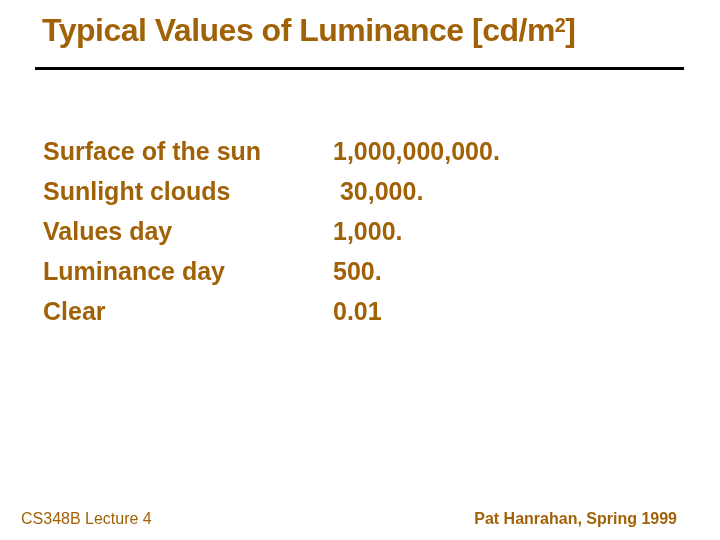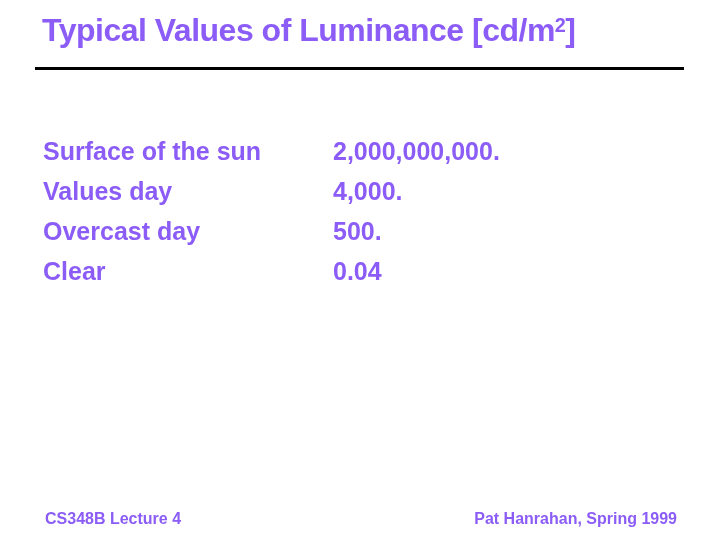--- a/index.html
+++ b/index.html
@@ -7,21 +7,21 @@
     padding: 0;
     background: #ffffff;
   }
   .slide {
     position: relative;
     width: 720px;
     height: 540px;
     background: #ffffff;
     overflow: hidden;
     font-family: "Liberation Sans", sans-serif;
-    color: #8b5cf6;
+    color: #a16207;
   }
   .title {
     position: absolute;
     left: 42px;
     top: 12px;
     margin: 0;
     font-size: 32px;
     font-weight: bold;
     letter-spacing: -0.5px;
     white-space: nowrap;
@@ -56,24 +56,24 @@
     display: inline-block;
     width: 290px;
     margin-top: 45px;
   }
   .lum-value {
     display: inline-block;
     white-space: pre;
   }
   .footer-left {
     position: absolute;
-    left: 45px;
+    left: 21px;
     bottom: 12px;
     font-size: 16px;
-    font-weight: bold;
+    font-weight: normal;
     white-space: nowrap;
   }
   .footer-right {
     position: absolute;
     right: 43px;
     bottom: 12px;
     font-size: 16px;
     font-weight: bold;
     white-space: nowrap;
   }
@@ -83,34 +83,37 @@
 
 <div class="slide">
 
   <h1 class="title"><span>Typical Values of Luminance [cd/m</span><sup>2</sup><span>]</span></h1>
 
   <div class="title-rule"></div>
 
   <div class="lum-table">
 
     <div class="lum-row">
-      <span class="lum-label">Surface of the sun</span><span class="lum-value">2,000,000,000.</span>
-    </div>
-
-
-    <div class="lum-row">
-      <span class="lum-label">Values day</span><span class="lum-value">4,000.</span>
+      <span class="lum-label">Surface of the sun</span><span class="lum-value">1,000,000,000.</span>
     </div>
 
     <div class="lum-row">
-      <span class="lum-label">Overcast day</span><span class="lum-value">500.</span>
+      <span class="lum-label">Sunlight clouds</span><span class="lum-value"> 30,000.</span>
     </div>
 
     <div class="lum-row">
-      <span class="lum-label">Clear</span><span class="lum-value">0.04</span>
+      <span class="lum-label">Values day</span><span class="lum-value">1,000.</span>
+    </div>
+
+    <div class="lum-row">
+      <span class="lum-label">Luminance day</span><span class="lum-value">500.</span>
+    </div>
+
+    <div class="lum-row">
+      <span class="lum-label">Clear</span><span class="lum-value">0.01</span>
     </div>
 
   </div>
 
   <div class="footer-left">CS348B Lecture 4</div>
 
   <div class="footer-right">Pat Hanrahan, Spring 1999</div>
 
 </div>
 

